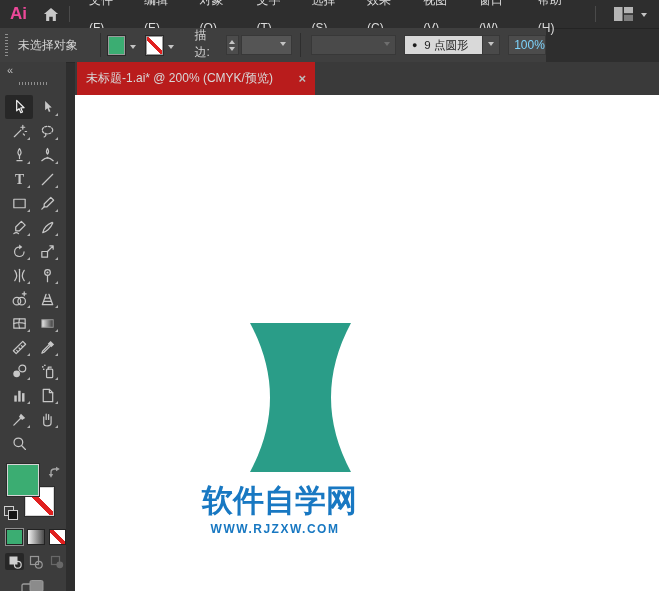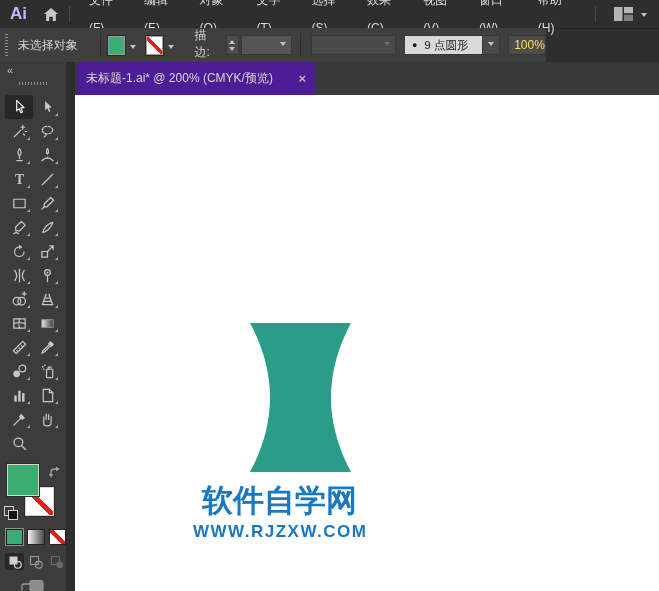--- a/index.html
+++ b/index.html
@@ -2,21 +2,21 @@
 <html><head>
 <meta charset="utf-8">
 <style>
   html,body{margin:0;padding:0;}
   .app{position:relative;width:659px;height:591px;background:#2E2E2E;overflow:hidden;
        font-family:"Liberation Sans","DejaVu Sans",sans-serif;-webkit-font-smoothing:antialiased;}
 
   
   .menubar{position:absolute;left:0;top:0;width:659px;height:28px;background:#2E2E2E;
            border-bottom:1px solid #242424;display:flex;align-items:center;}
-  .ai-logo{color:#c4b5fd;font-weight:bold;font-size:17px;margin-left:10px;letter-spacing:0;}
+  .ai-logo{color:#ec4899;font-weight:bold;font-size:17px;margin-left:10px;letter-spacing:0;}
   .home-btn{margin-left:16px;display:flex;align-items:center;}
   .vsep{width:1px;height:16px;background:#4A4A4A;margin:0 10px;}
   .menu-item{color:#DCDCDC;font-size:12px;padding:0 9px;line-height:28px;cursor:default;}
   .mb-right{margin-left:auto;display:flex;align-items:center;margin-right:12px;gap:8px;}
   .chev{width:0;height:0;border:3.5px solid transparent;border-top:4.5px solid #C4C4C4;margin-top:4px;}
 
   
   .controlbar{position:absolute;left:0;top:28px;width:546px;height:34px;background:#3F3F3F;
               border-bottom:1px solid #282828;display:flex;align-items:center;}
   .grip-v{width:3px;height:22px;margin-left:5px;
@@ -37,21 +37,21 @@
   .dd-weight{width:58px;margin-left:2px;}
   .dd-disabled{width:96px;background:#4A4A4A;margin-left:2px;}
   .dd-disabled .chev-sm{border-top-color:#6E6E6E;}
   .brush-field{height:20px;width:88px;background:#D9D9D9;border:1px solid #383838;box-sizing:border-box;
                margin-left:8px;display:flex;align-items:center;padding:0 7px;gap:7px;color:#1D1D1D;font-size:11.5px;}
   .brush-bullet{font-size:9px;line-height:1;}
   .brush-chev{width:19px;height:20px;background:#4A4A4A;border:1px solid #383838;border-left:none;
               box-sizing:border-box;display:flex;align-items:center;justify-content:center;}
   .brush-chev .chev-sm{margin:0;}
   .opacity-field{height:20px;width:42px;background:#4C4C4C;border:1px solid #383838;box-sizing:border-box;
-                 margin-left:8px;display:flex;align-items:center;padding-left:5px;color:#fde047;font-size:12px;}
+                 margin-left:8px;display:flex;align-items:center;padding-left:5px;color:#7dd3fc;font-size:12px;}
 
   
   .toolbar{position:absolute;left:0;top:62px;width:66px;bottom:0;background:#3C3C3C;}
   .tb-head{position:relative;height:33px;}
   .tb-collapse{position:absolute;left:7px;top:2px;color:#BFBFBF;font-size:11px;letter-spacing:-1px;}
   .tb-grip{position:absolute;left:19px;top:20px;width:28px;height:3px;
            background-image:repeating-linear-gradient(to right,#8F8F8F 0 1px,transparent 1px 3px);}
   .tools{display:grid;grid-template-columns:1fr 1fr;padding:0 5px;}
   .tool{position:relative;height:24px;display:flex;align-items:center;justify-content:center;border-radius:2px;}
   .tool.active{background:#272727;}
@@ -80,30 +80,30 @@
   .ctype-none{background:linear-gradient(45deg,transparent 40%,#E0201F 40%,#E0201F 60%,transparent 60%),#FFFFFF;}
 
   .modes-row{display:flex;gap:2px;padding-left:5px;margin-top:8px;}
   .mode{width:19px;height:17px;display:flex;align-items:center;justify-content:center;border-radius:2px;}
   .mode.active{background:#272727;}
   .screen-mode{margin:9px auto 0;width:24px;display:block;}
 
   
   .doc{position:absolute;left:75px;top:62px;right:0;bottom:0;background:#3A3A3A;}
   .tabbar{height:33px;display:flex;align-items:stretch;background:#3A3A3A;}
-  .tab{width:238px;margin-left:2px;background:#4c1d95;display:flex;align-items:center;
+  .tab{width:238px;margin-left:2px;background:#b91c1c;display:flex;align-items:center;
        padding:0 9px;color:#D8D8D8;font-size:12px;box-sizing:border-box;}
   .tab-title{white-space:nowrap;}
   .tab-close{margin-left:auto;color:#BDBDBD;font-size:13px;font-weight:bold;padding-left:8px;}
   .canvas{position:absolute;left:0;top:33px;right:0;bottom:0;background:#FFFFFF;overflow:hidden;}
   .logo-shape{position:absolute;left:175px;top:228px;}
   .logo-title{position:absolute;left:118px;top:390px;width:164px;text-align:right;
               font-size:31px;font-weight:bold;line-height:1.05;letter-spacing:0;}
   .logo-url{position:absolute;left:118px;top:427px;width:164px;text-align:center;
-            font-size:17px;font-weight:bold;letter-spacing:1.5px;}
+            font-size:12px;font-weight:bold;letter-spacing:1.5px;}
 </style>
 </head>
 <body>
 
 <div class="app">
 
   <div class="menubar">
     <span class="ai-logo">Ai</span>
     <span class="home-btn">
       <svg width="16" height="15" viewBox="0 0 18 17">

